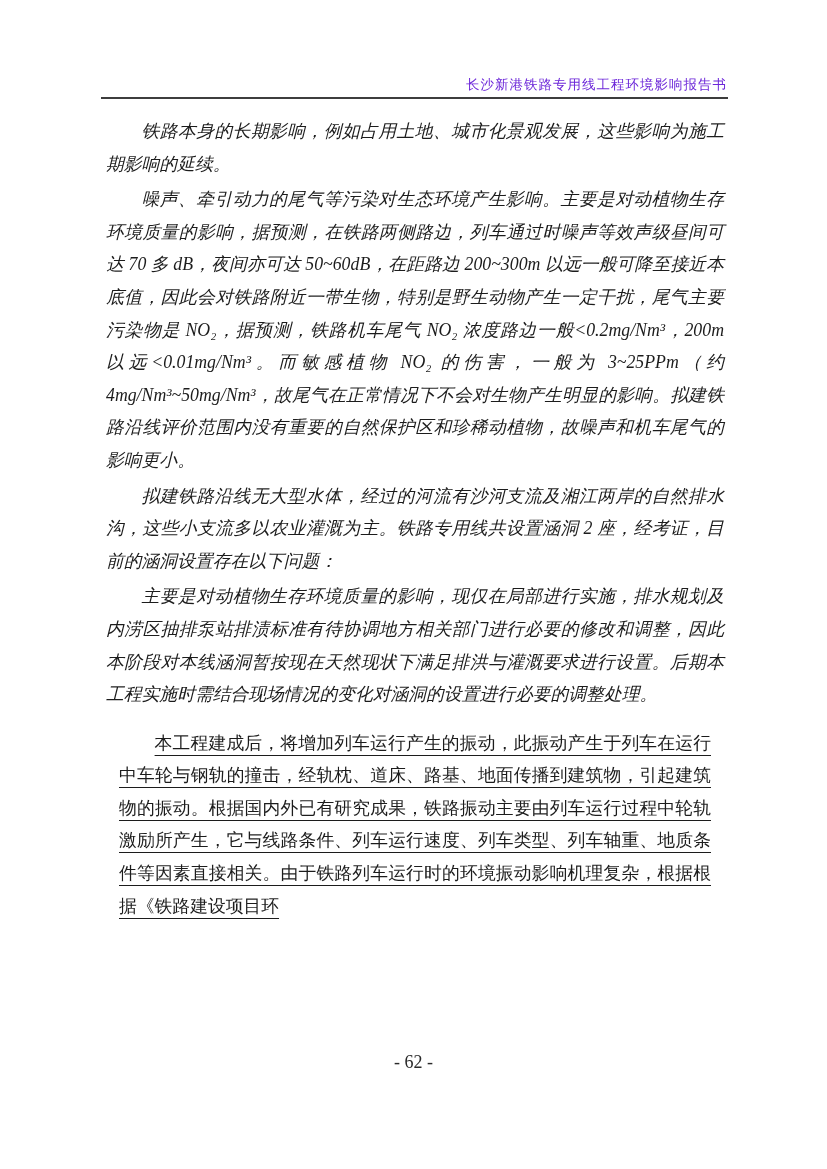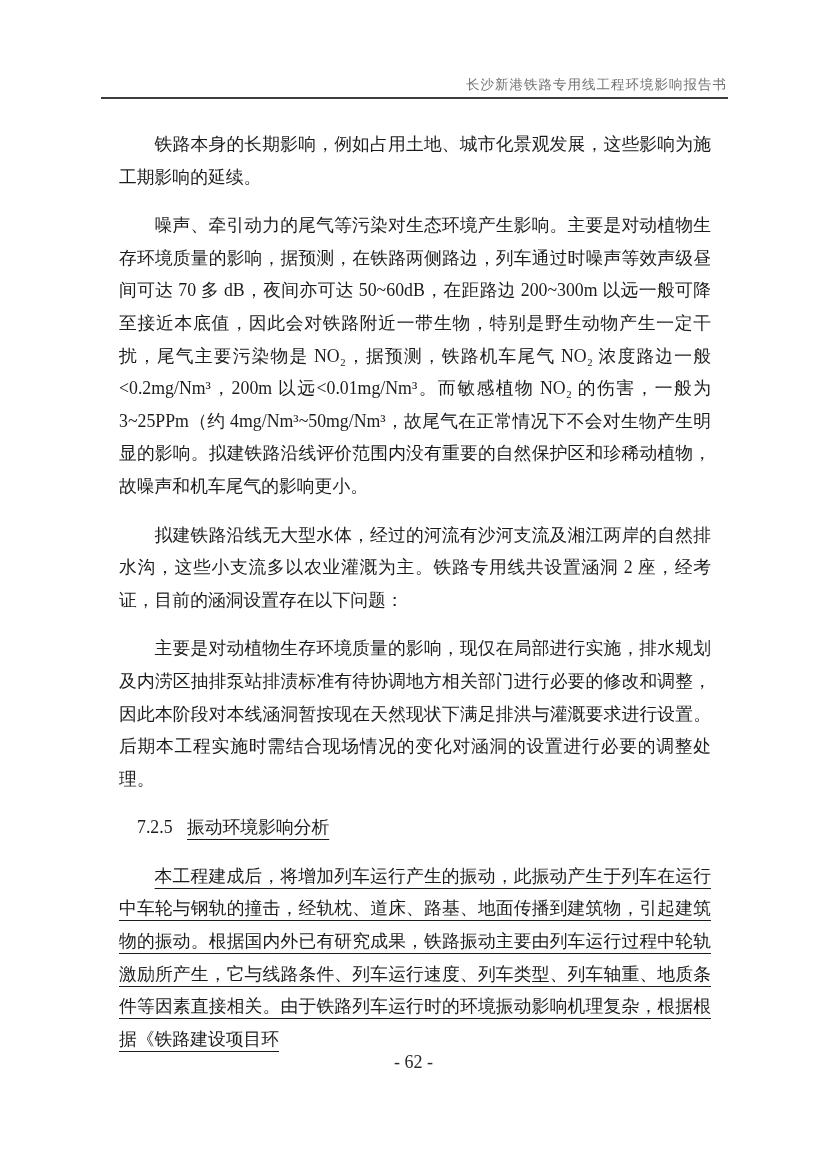--- a/index.html
+++ b/index.html
@@ -17,21 +17,21 @@
     overflow: hidden;
   }
   .doc-header {
     position: absolute;
     top: 76px;
     left: 103px;
     width: 624px;
     text-align: right;
     font-size: 13.5px;
     letter-spacing: 1px;
-    color: #737373;
+    color: #6d28d9;
   }
   .header-rule {
     position: absolute;
     top: 97px;
     left: 101px;
     width: 627px;
     height: 0;
     border-top: 2px solid #3d3d3d;
   }
   .doc-body {
@@ -39,22 +39,23 @@
     top: 112px;
     left: 103px;
     width: 624px;
     font-size: 17.8px;
     line-height: 32.6px;
     text-align: justify;
     text-justify: inter-character;
     color: #1c1c1c;
   }
   .para {
-    margin: 16px;
+    margin: 3px;
     text-indent: 2em;
+    font-style: italic;
   }
   .section-heading {
     margin: 0;
     text-indent: 0;
     padding-left: 34px;
   }
   .heading-number {
     margin-right: 10px;
   }
   .heading-title {
@@ -87,23 +88,19 @@
   <div class="doc-header">长沙新港铁路专用线工程环境影响报告书</div>
 
   <div class="header-rule"></div>
 
   <div class="doc-body">
     <p class="para">铁路本身的长期影响，例如占用土地、城市化景观发展，这些影响为施工期影响的延续。</p>
     <p class="para">噪声、牵引动力的尾气等污染对生态环境产生影响。主要是对动植物生存环境质量的影响，据预测，在铁路两侧路边，列车通过时噪声等效声级昼间可达 70 多 dB，夜间亦可达 50~60dB，在距路边 200~300m 以远一般可降至接近本底值，因此会对铁路附近一带生物，特别是野生动物产生一定干扰，尾气主要污染物是 NO₂，据预测，铁路机车尾气 NO₂ 浓度路边一般&lt;0.2mg/Nm³，200m 以远&lt;0.01mg/Nm³。而敏感植物 NO₂ 的伤害，一般为 3~25PPm（约 4mg/Nm³~50mg/Nm³，故尾气在正常情况下不会对生物产生明显的影响。拟建铁路沿线评价范围内没有重要的自然保护区和珍稀动植物，故噪声和机车尾气的影响更小。</p>
     <p class="para">拟建铁路沿线无大型水体，经过的河流有沙河支流及湘江两岸的自然排水沟，这些小支流多以农业灌溉为主。铁路专用线共设置涵洞 2 座，经考证，目前的涵洞设置存在以下问题：</p>
     <p class="para">主要是对动植物生存环境质量的影响，现仅在局部进行实施，排水规划及内涝区抽排泵站排渍标准有待协调地方相关部门进行必要的修改和调整，因此本阶段对本线涵洞暂按现在天然现状下满足排洪与灌溉要求进行设置。后期本工程实施时需结合现场情况的变化对涵洞的设置进行必要的调整处理。</p>
 
-    <p class="section-heading">
-      <span class="heading-number">7.2.5</span>
-      <span class="heading-title">振动环境影响分析</span>
-    </p>
 
     <p class="para-underlined">本工程建成后，将增加列车运行产生的振动，此振动产生于列车在运行中车轮与钢轨的撞击，经轨枕、道床、路基、地面传播到建筑物，引起建筑物的振动。根据国内外已有研究成果，铁路振动主要由列车运行过程中轮轨激励所产生，它与线路条件、列车运行速度、列车类型、列车轴重、地质条件等因素直接相关。由于铁路列车运行时的环境振动影响机理复杂，根据根据《铁路建设项目环</p>
   </div>
 
   <div class="doc-footer">- 62 -</div>
 
 </div>
 
 </body></html>

